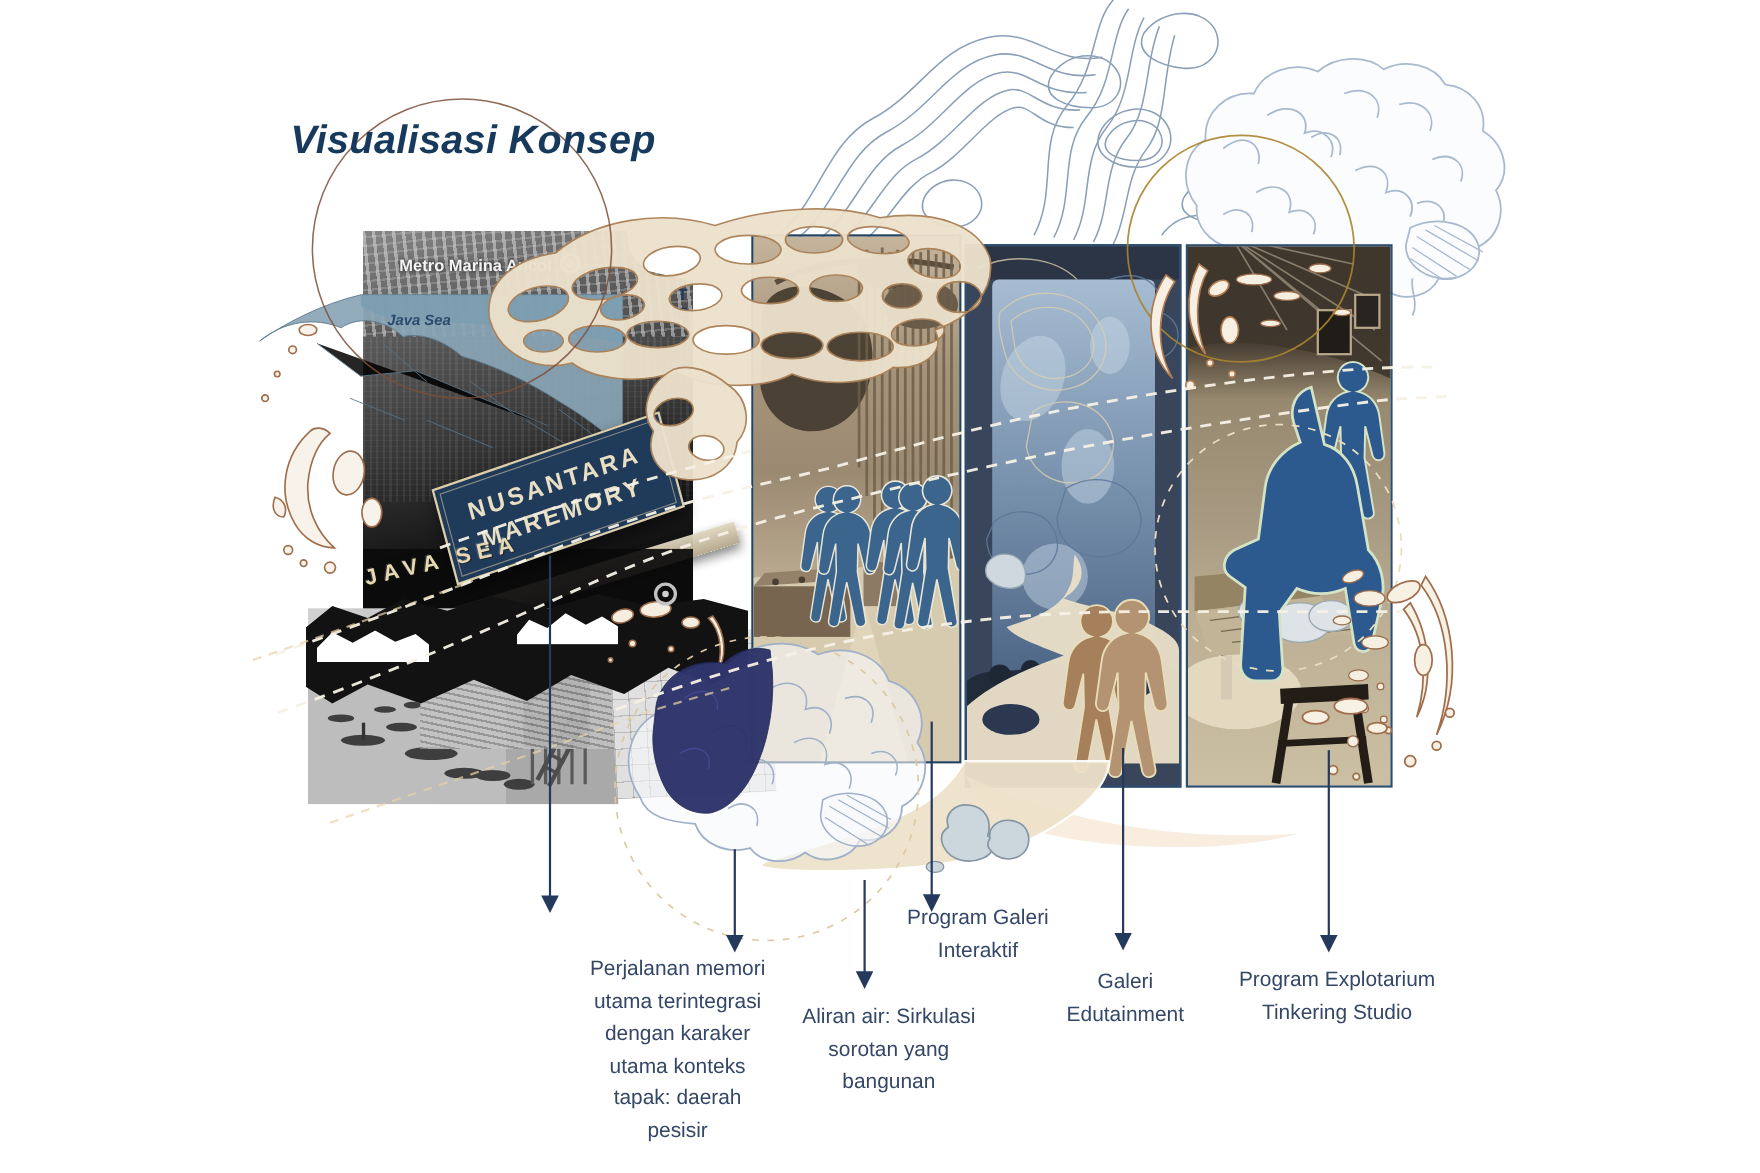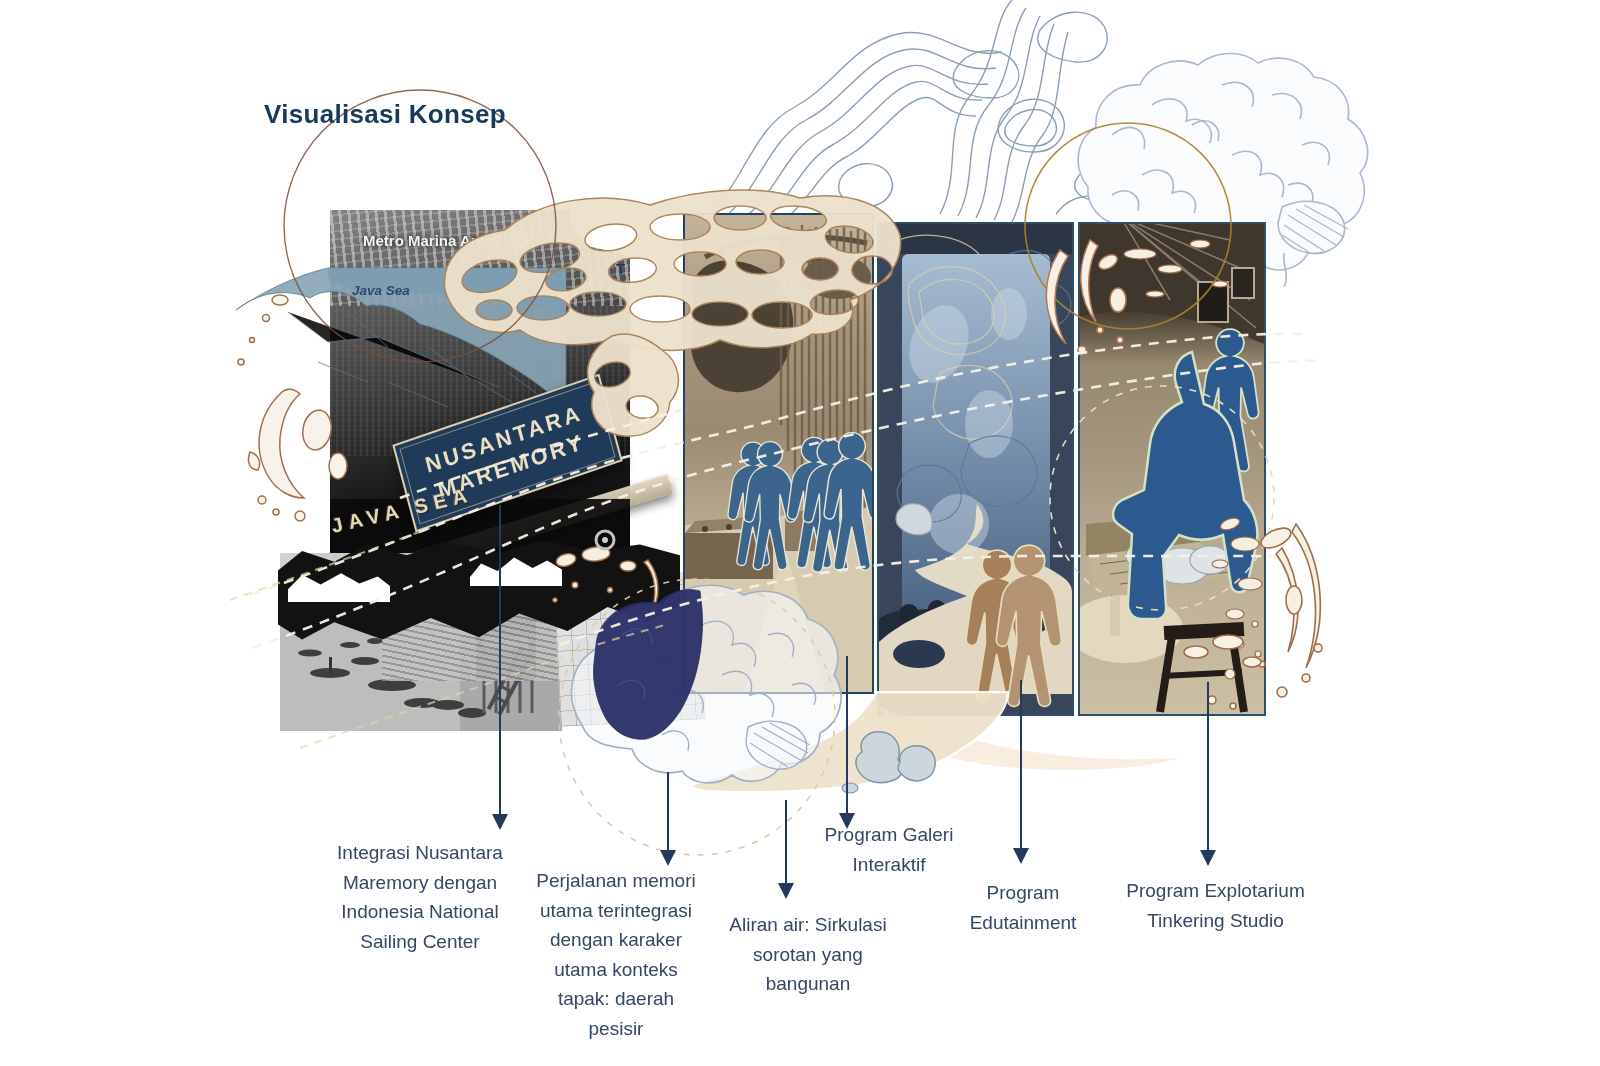--- a/index.html
+++ b/index.html
@@ -1,21 +1,21 @@
 <!DOCTYPE html>
 <html><head>
 <meta charset="utf-8">
 <style>
   html,body{margin:0;padding:0;background:#ffffff;}
   .board{position:relative;width:1600px;height:1066px;background:#ffffff;overflow:hidden;
          font-family:"Liberation Sans", sans-serif;}
   .board svg{display:block;}
   
-  .title{position:absolute;left:264px;top:82px;font-size:26px;font-weight:700;
-         color:#17395c;letter-spacing:.3px;z-index:40;}
+  .title{position:absolute;left:264px;top:82px;font-size:36px;font-weight:700;
+         color:#17395c;letter-spacing:.3px;z-index:40;font-style:italic;}
   .ann{position:absolute;color:#344767;font-size:19px;line-height:29.5px;
        text-align:center;font-weight:500;z-index:40;}
   .clipped{position:absolute;left:616px;top:260px;z-index:25;color:#1e3a5c;
            font-weight:700;font-size:15px;line-height:17px;}
   
   .aerial{position:absolute;left:330px;top:210px;width:300px;height:385px;z-index:2;
     background:linear-gradient(168deg,#858585 0%,#5a5a5a 22%,#3a3a3a 45%,#171717 68%,#0e0e0e 88%,#1a1a1a 100%);}
   .aerial .docks{position:absolute;left:0;top:0;right:0;height:96px;opacity:.9;
     background:repeating-linear-gradient(84deg,rgba(225,225,225,.55) 0 3px,rgba(40,40,40,0) 3px 9px),
                repeating-linear-gradient(-6deg,rgba(205,205,205,.3) 0 2px,transparent 2px 8px);}
@@ -478,20 +478,19 @@
       <line x1="668" y1="772" x2="668" y2="860" marker-end="url(#arrowhead)"></line>
       <line x1="786" y1="800" x2="786" y2="893" marker-end="url(#arrowhead)"></line>
       <line x1="847" y1="656" x2="847" y2="823" marker-end="url(#arrowhead)"></line>
       <line x1="1021" y1="680" x2="1021" y2="858" marker-end="url(#arrowhead)"></line>
       <line x1="1208" y1="682" x2="1208" y2="860" marker-end="url(#arrowhead)"></line>
     </g>
   </svg>
 
   <h1 class="title">Visualisasi Konsep</h1>
 
-  <div class="ann" style="left:315px;top:838px;width:210px;">Integrasi Nusantara Maremory dengan Indonesia National Sailing Center</div>
   <div class="ann" style="left:531px;top:866px;width:170px;">Perjalanan memori utama terintegrasi dengan karaker utama konteks tapak: daerah pesisir</div>
   <div class="ann" style="left:713px;top:910px;width:190px;">Aliran air: Sirkulasi sorotan yang bangunan</div>
   <div class="ann" style="left:814px;top:820px;width:150px;">Program Galeri Interaktif</div>
-  <div class="ann" style="left:958px;top:878px;width:130px;">Program Edutainment</div>
+  <div class="ann" style="left:958px;top:878px;width:130px;">Galeri Edutainment</div>
   <div class="ann" style="left:1108px;top:876px;width:215px;">Program Explotarium Tinkering Studio</div>
 
 </div>
 
 </body></html>

